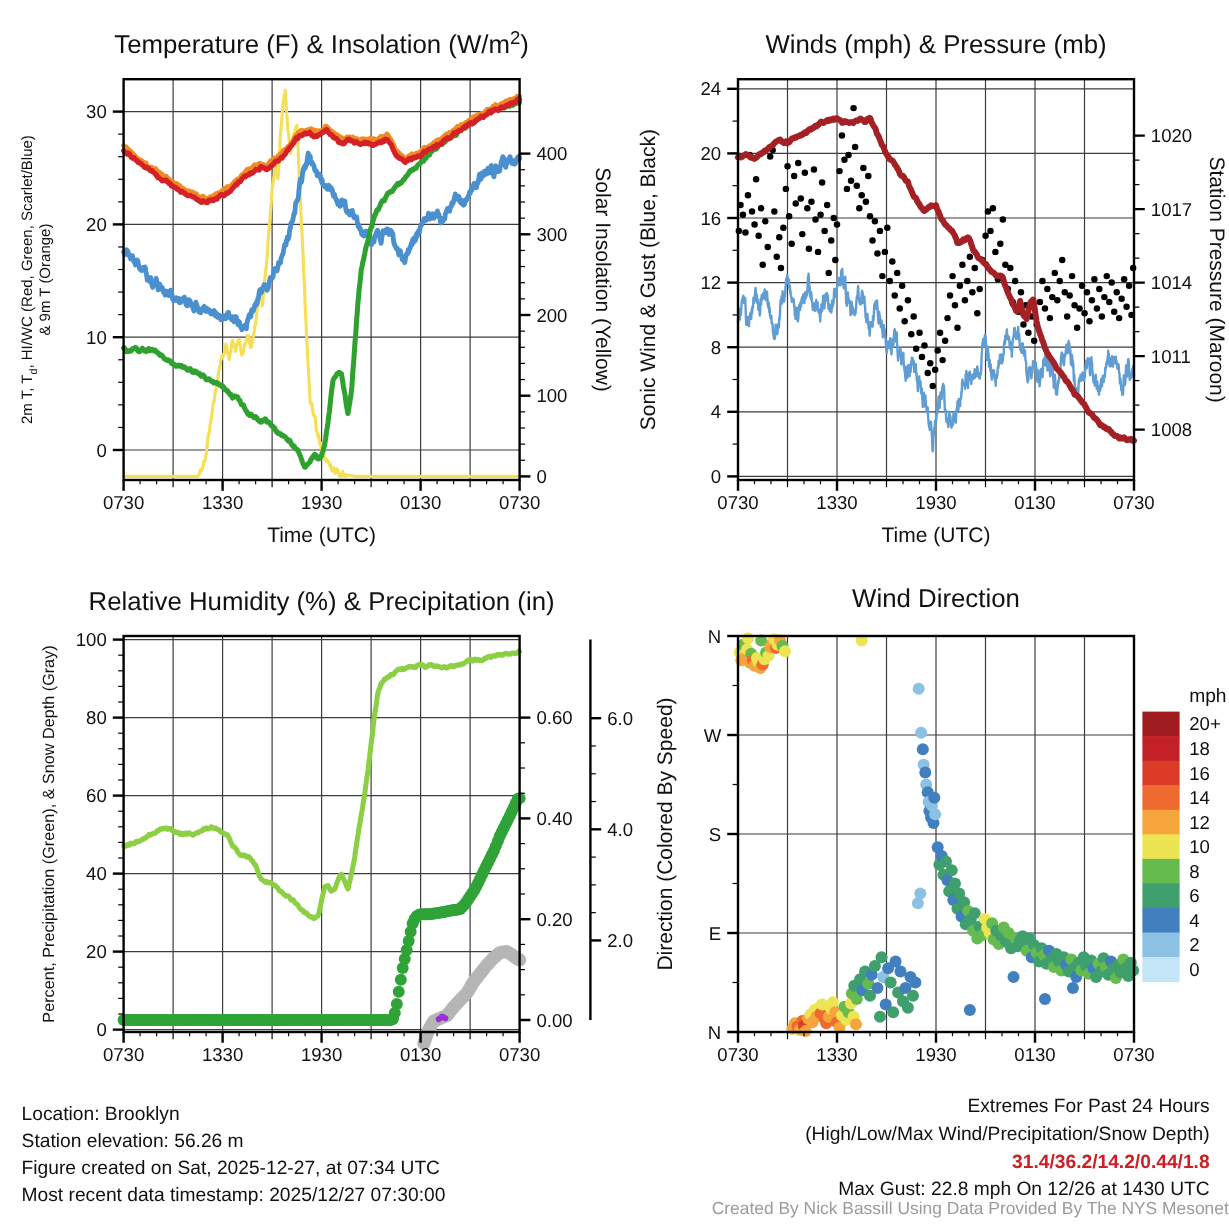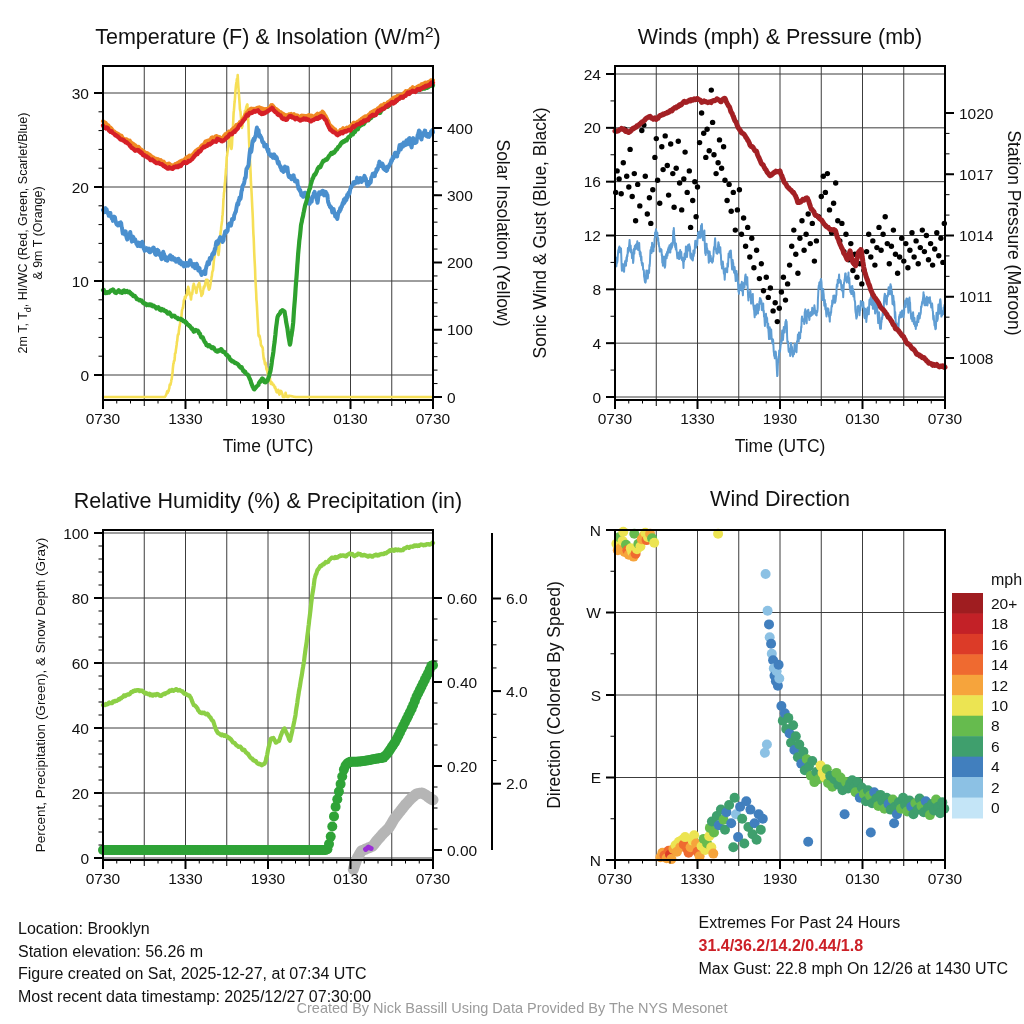--- a/index.html
+++ b/index.html
@@ -1,22 +1,22 @@
 <!DOCTYPE html>
 <html><head>
 <meta charset="utf-8">
 <style>
   html,body{margin:0;padding:0;background:#fff;}
   #page{position:relative;width:1024px;height:1024px;background:#ffffff;
         font-family:"Liberation Sans", sans-serif;color:#111;overflow:hidden;}
   #chart-canvas{position:absolute;left:0;top:0;}
   .footer-left{position:absolute;left:18px;top:918px;font-size:16px;line-height:22.6px;color:#111;}
-  .footer-right{position:absolute;right:16px;top:911px;font-size:16px;line-height:23px;color:#111;}
+  .footer-right{position:absolute;right:16px;top:911px;font-size:16px;line-height:23px;text-align:right;color:#111;}
   .extreme-values{color:#cc2027;font-weight:bold;}
-  .credit{position:absolute;left:0;top:1000px;width:100%;text-align:center;font-size:14.5px;color:#9b9b9b;}
+  .credit{position:absolute;left:0;top:1000px;width:100%;text-align:right;font-size:14.5px;color:#9b9b9b;}
 </style>
 </head>
 <body>
 
 <div id="page">
   <svg id="chart-canvas" width="1024" height="1024">
       <g>
         <g stroke="#3c3c3c" stroke-width="1">
           <line x1="144.25" y1="66" x2="144.25" y2="400"></line>
           <line x1="185.5" y1="66" x2="185.5" y2="400"></line>
@@ -1058,18 +1058,19 @@
 
   <div class="footer-left">
     <div>Location: Brooklyn</div>
     <div>Station elevation: 56.26 m</div>
     <div>Figure created on Sat, 2025-12-27, at 07:34 UTC</div>
     <div>Most recent data timestamp: 2025/12/27 07:30:00</div>
   </div>
 
   <div class="footer-right">
     <div>Extremes For Past 24 Hours</div>
+    <div>(High/Low/Max Wind/Precipitation/Snow Depth)</div>
     <div class="extreme-values">31.4/36.2/14.2/0.44/1.8</div>
     <div>Max Gust: 22.8 mph On 12/26 at 1430 UTC</div>
   </div>
 
   <div class="credit">Created By Nick Bassill Using Data Provided By The NYS Mesonet</div>
 </div>
 
 </body></html>

